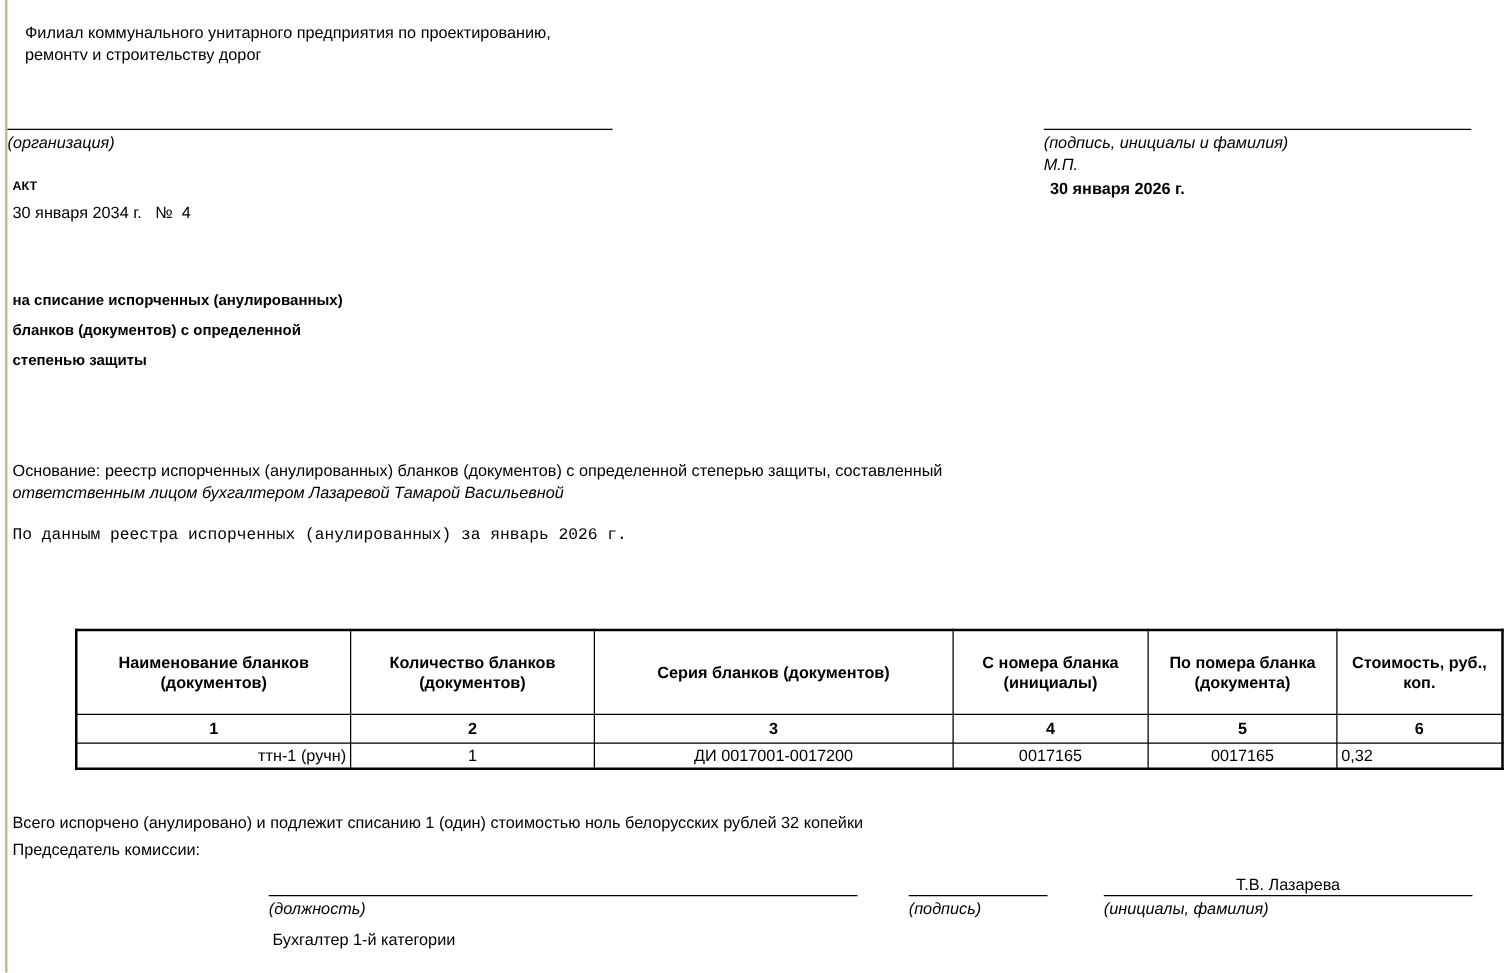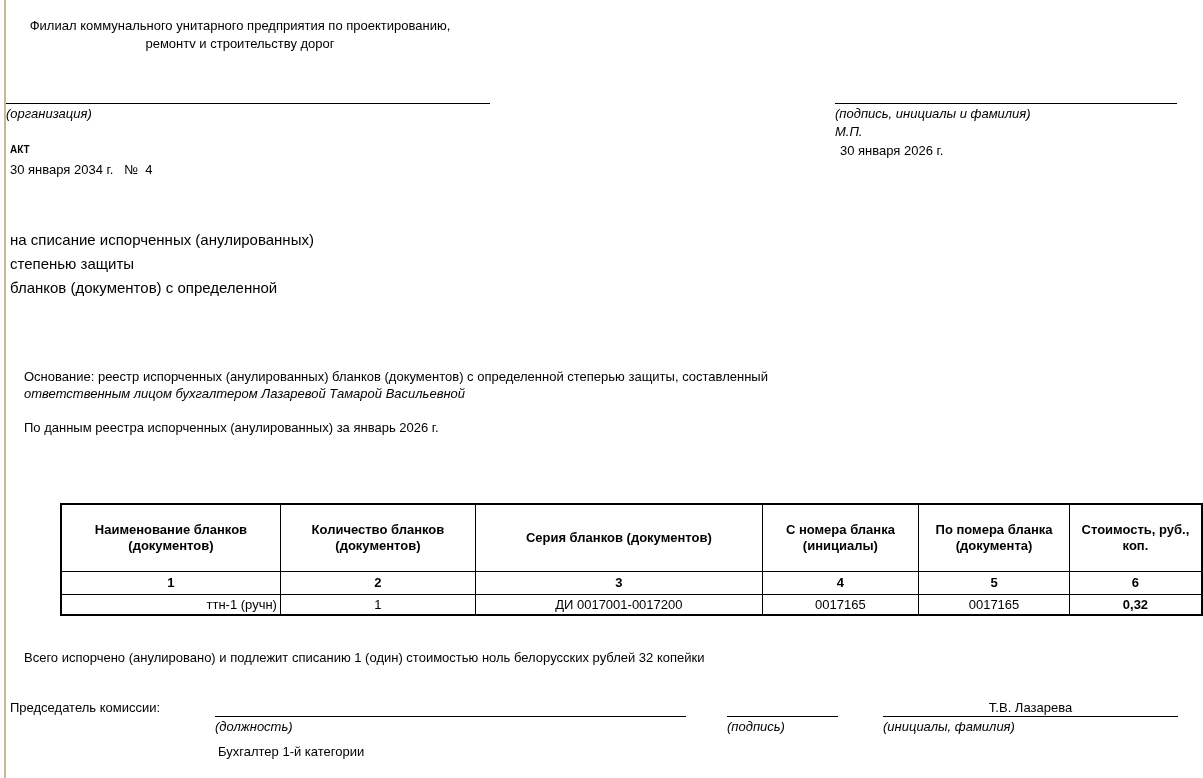--- a/index.html
+++ b/index.html
@@ -20,32 +20,32 @@
     position: absolute;
     left: 4px;
     top: 0;
     width: 2px;
     height: 778px;
     background: #c8b89a;
   }
   .abs { position: absolute; white-space: nowrap; }
   .org-name {
     left: 20px; top: 17px; width: 440px;
-    text-align: center; line-height: 18px;
+    text-align: left; line-height: 18px;
     white-space: normal;
   }
   .hline { position: absolute; height: 1px; background: #000; }
   .caption { font-style: italic; text-align: left; }
   .bold { font-weight: bold; }
   .title-block {
     left: 10px; top: 228px;
-    font-size: 15px; font-weight: normal; line-height: 24px;
+    font-size: 12px; font-weight: bold; line-height: 24px;
     white-space: normal; width: 480px;
   }
-  .para { left: 24px; line-height: 17px; text-align: center; }
+  .para { left: 10px; line-height: 17px; text-align: center; }
   table.act {
     position: absolute;
     left: 16px; top: 503px;
     border-collapse: collapse;
     table-layout: fixed;
     margin-left: 44px;
   }
   table.act td, table.act th {
     border: 1px solid #000;
     padding: 0 3px;
@@ -62,49 +62,49 @@
   table.act tr.num-row td {
     font-weight: bold;
     text-align: center;
     height: 22px;
   }
   table.act tr.data-row td {
     height: 19px;
     text-align: center;
   }
   table.act tr.data-row td.left { text-align: right; }
-  table.act tr.data-row td.right { text-align: center; font-weight: bold; }
+  table.act tr.data-row td.right { text-align: left; }
   table.act { border: 2px solid #000; }
 </style>
 </head>
 <body>
 
 <div class="left-edge"></div>
 
 <div class="abs org-name">Филиал коммунального унитарного предприятия по проектированию, ремонтv и строительству дорог</div>
 <div class="hline" style="left:6px; top:103px; width:484px;"></div>
 <div class="abs caption" style="left:6px; top:106px; width:484px;">(организация)</div>
 
 <div class="hline" style="left:835px; top:103px; width:342px;"></div>
 <div class="abs caption" style="left:835px; top:106px; width:342px;">(подпись, инициалы и фамилия)</div>
 <div class="abs caption" style="left:835px; top:124px; width:342px;">М.П.</div>
-<div class="abs" style="left:840px; top:143px;">30 января 2026 г.</div>
+<div class="abs" style="left:840px; top:143px;font-weight:bold;">30 января 2026 г.</div>
 
 <div class="abs bold" style="left:10px; top:144px; font-size:10px;">АКТ</div>
 <div class="abs" style="left:10px; top:162px; white-space:pre;">30 января 2034 г.   №  4</div>
 
 <div class="abs title-block">
   <div>на списание испорченных (анулированных)</div>
+  <div>бланков (документов) с определенной</div>
   <div>степенью защиты</div>
-  <div>бланков (документов) с определенной</div>
 </div>
 
 <div class="abs para" style="top:368px;">Основание: реестр испорченных (анулированных) бланков (документов) с определенной степерью защиты, составленный</div>
 <div class="abs para" style="top:385px;font-style:italic;">ответственным лицом бухгалтером  Лазаревой Тамарой Васильевной</div>
-<div class="abs para" style="top:419px;">По данным реестра испорченных (анулированных) за  январь 2026 г.</div>
+<div class="abs para" style="top:419px;font-family:Liberation Mono, monospace;">По данным реестра испорченных (анулированных) за  январь 2026 г.</div>
 
 <table class="act">
   <colgroup>
     <col style="width:225px">
     <col style="width:200px">
     <col style="width:296px">
     <col style="width:160px">
     <col style="width:154px">
     <col style="width:135px">
   </colgroup>
@@ -131,21 +131,21 @@
     <td>ДИ 0017001-0017200</td>
     <td>0017165</td>
     <td>0017165</td>
     <td class="right">0,32</td>
   </tr>
 </tbody>
   </table>
 
 <div class="abs para" style="top:649px;">Всего испорчено (анулировано) и подлежит списанию 1 (один) стоимостью ноль белорусских рублей 32 копейки</div>
 
-<div class="abs" style="left:10px; top:700px;">Председатель комиссии:</div>
+<div class="abs" style="left:10px; top:672px;">Председатель комиссии:</div>
 <div class="abs" style="left:218px; top:700px;margin-top:44px;">Бухгалтер 1-й категории</div>
 <div class="hline" style="left:215px; top:716px; width:471px;"></div>
 <div class="abs caption" style="left:215px; top:719px; width:471px;">(должность)</div>
 
 <div class="hline" style="left:727px; top:716px; width:111px;"></div>
 <div class="abs caption" style="left:727px; top:719px; width:111px;">(подпись)</div>
 
 <div class="abs" style="left:883px; top:700px; width:295px; text-align:center;">Т.В. Лазарева</div>
 <div class="hline" style="left:883px; top:716px; width:295px;"></div>
 <div class="abs caption" style="left:883px; top:719px; width:295px;">(инициалы, фамилия)</div>

